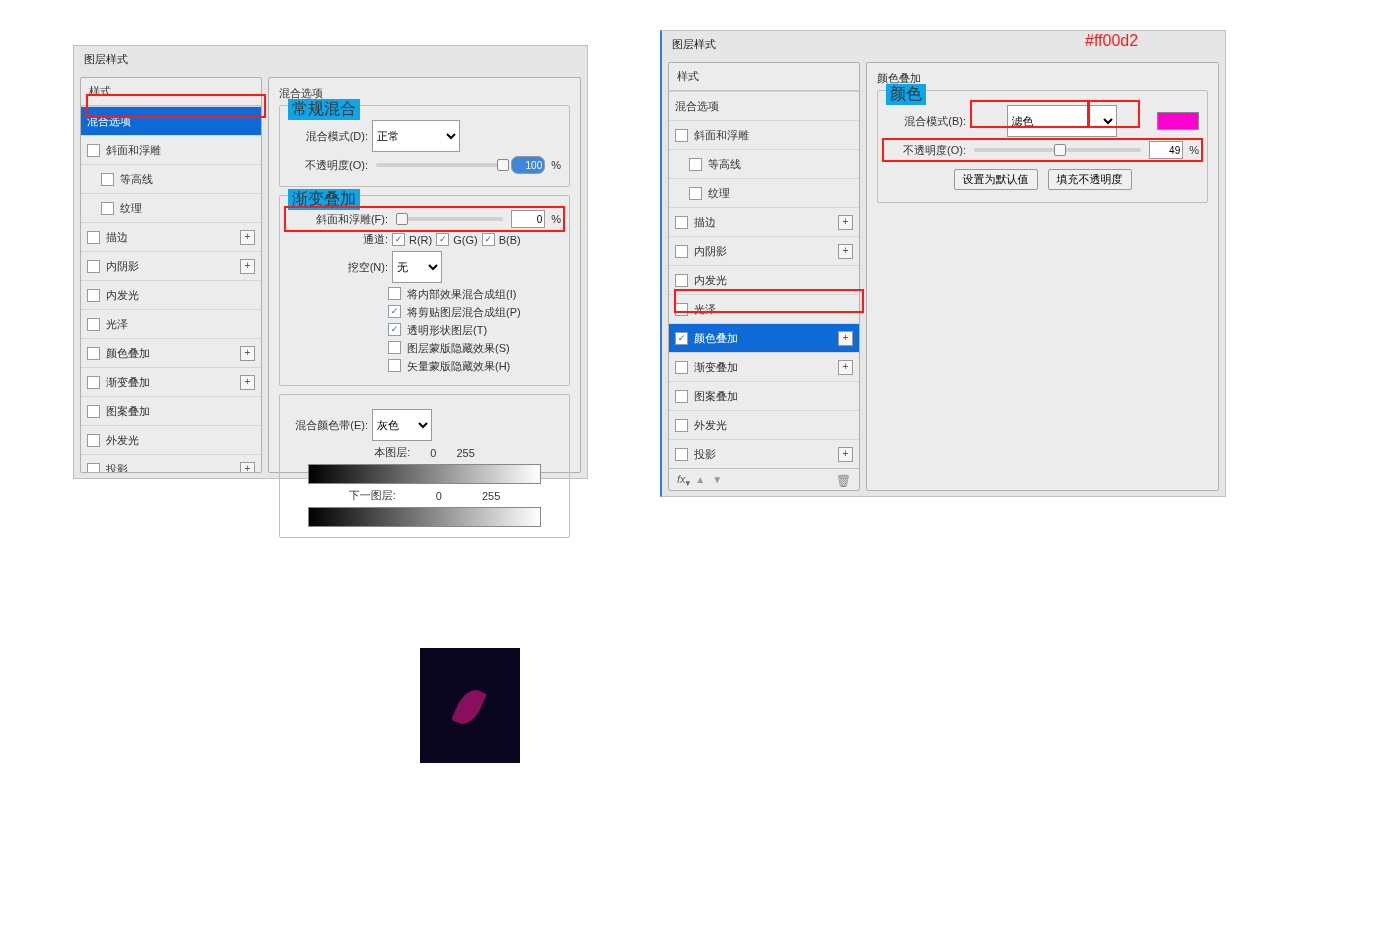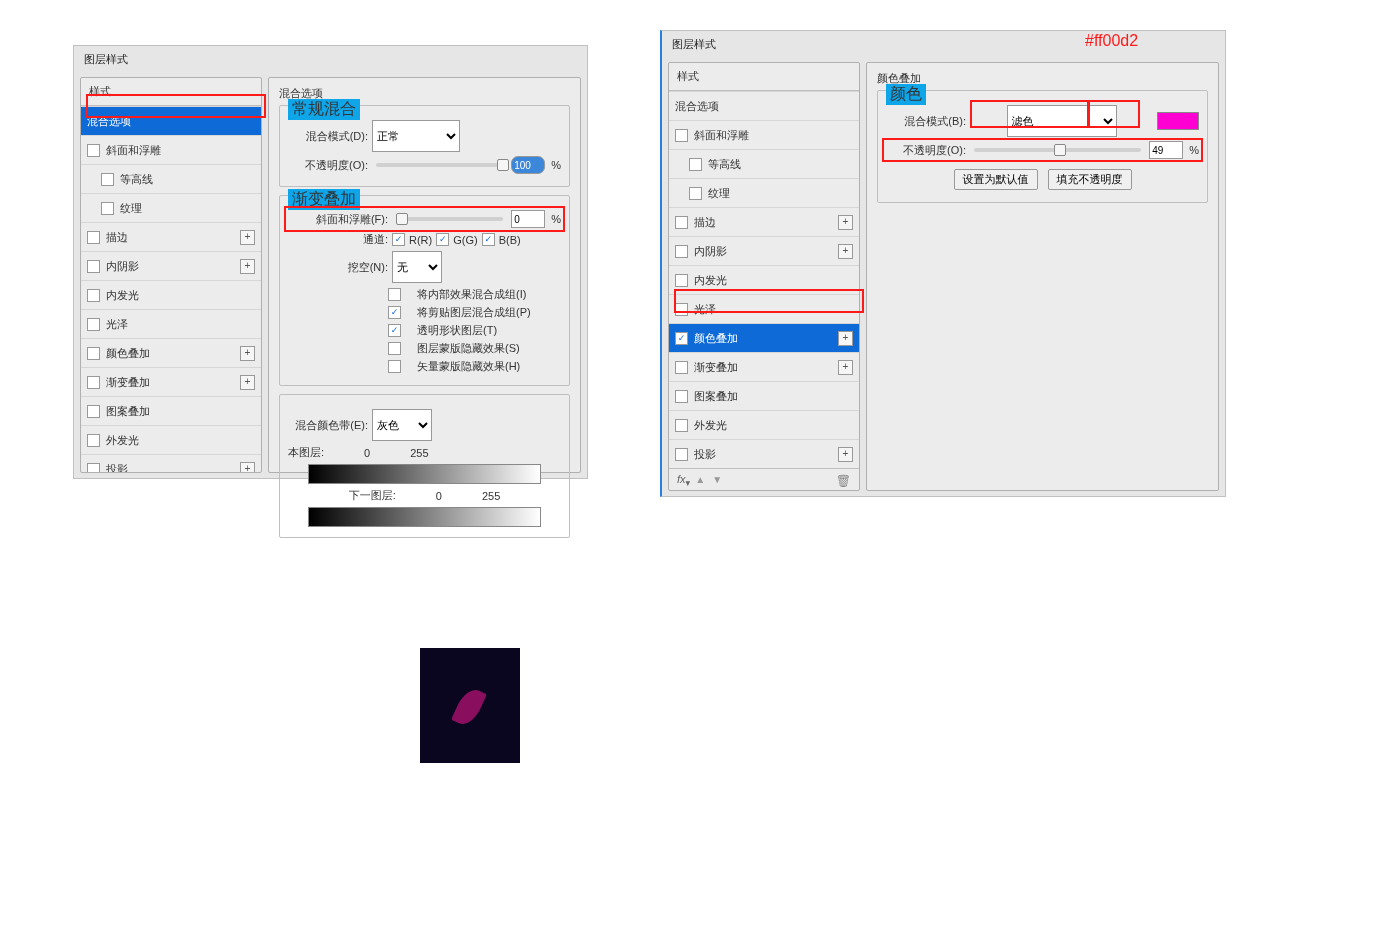--- a/index.html
+++ b/index.html
@@ -150,38 +150,38 @@
     border: 1px solid #888;
     border-radius: 2px;
     position: absolute;
     top: -4px;
   }
   .num-input {
     width: 28px;
     height: 14px;
     font-size: 10px;
     border: 1px solid #999;
-    text-align: left;
+    text-align: right;
     background: #fff;
   }
   .num-input.sel {
     background: #3c87d9;
     color: #fff;
     border-radius: 7px;
   }
   .pct {
     font-size: 11px;
     margin-left: 2px;
   }
   .cb-row {
     display: flex;
-    align-items: center;
+    align-items: flex-start;
     margin: 3px 0;
     padding-left: 100px;
-    gap: 16px;
+    gap: 6px;
     font-size: 11px;
   }
   .cb-small {
     width: 11px;
     height: 11px;
     border: 1px solid #999;
     background: #fff;
   }
   .cb-small.checked::after {
     content: "✓";
@@ -472,21 +472,21 @@
         <div class="cb-row">
             <span class="cb-small"></span>
             <span>矢量蒙版隐藏效果(H)</span>
           </div>
       </div>
       <div class="group-box">
         <div class="row">
           <span class="lbl">混合颜色带(E):</span>
           <select class="combo" style="width:60px;"><option>灰色</option></select>
         </div>
-        <div class="row" style="gap:40px;">
+        <div class="row" style="justify-content:center; gap:20px;">
           <span>本图层:</span>
           <span>0</span>
           <span>255</span>
         </div>
         <div class="gradient-bar" style="background:linear-gradient(to right,#000,#fff);"></div>
         <div class="row" style="justify-content:center; gap:40px;">
           <span>下一图层:</span>
           <span>0</span>
           <span>255</span>
         </div>

